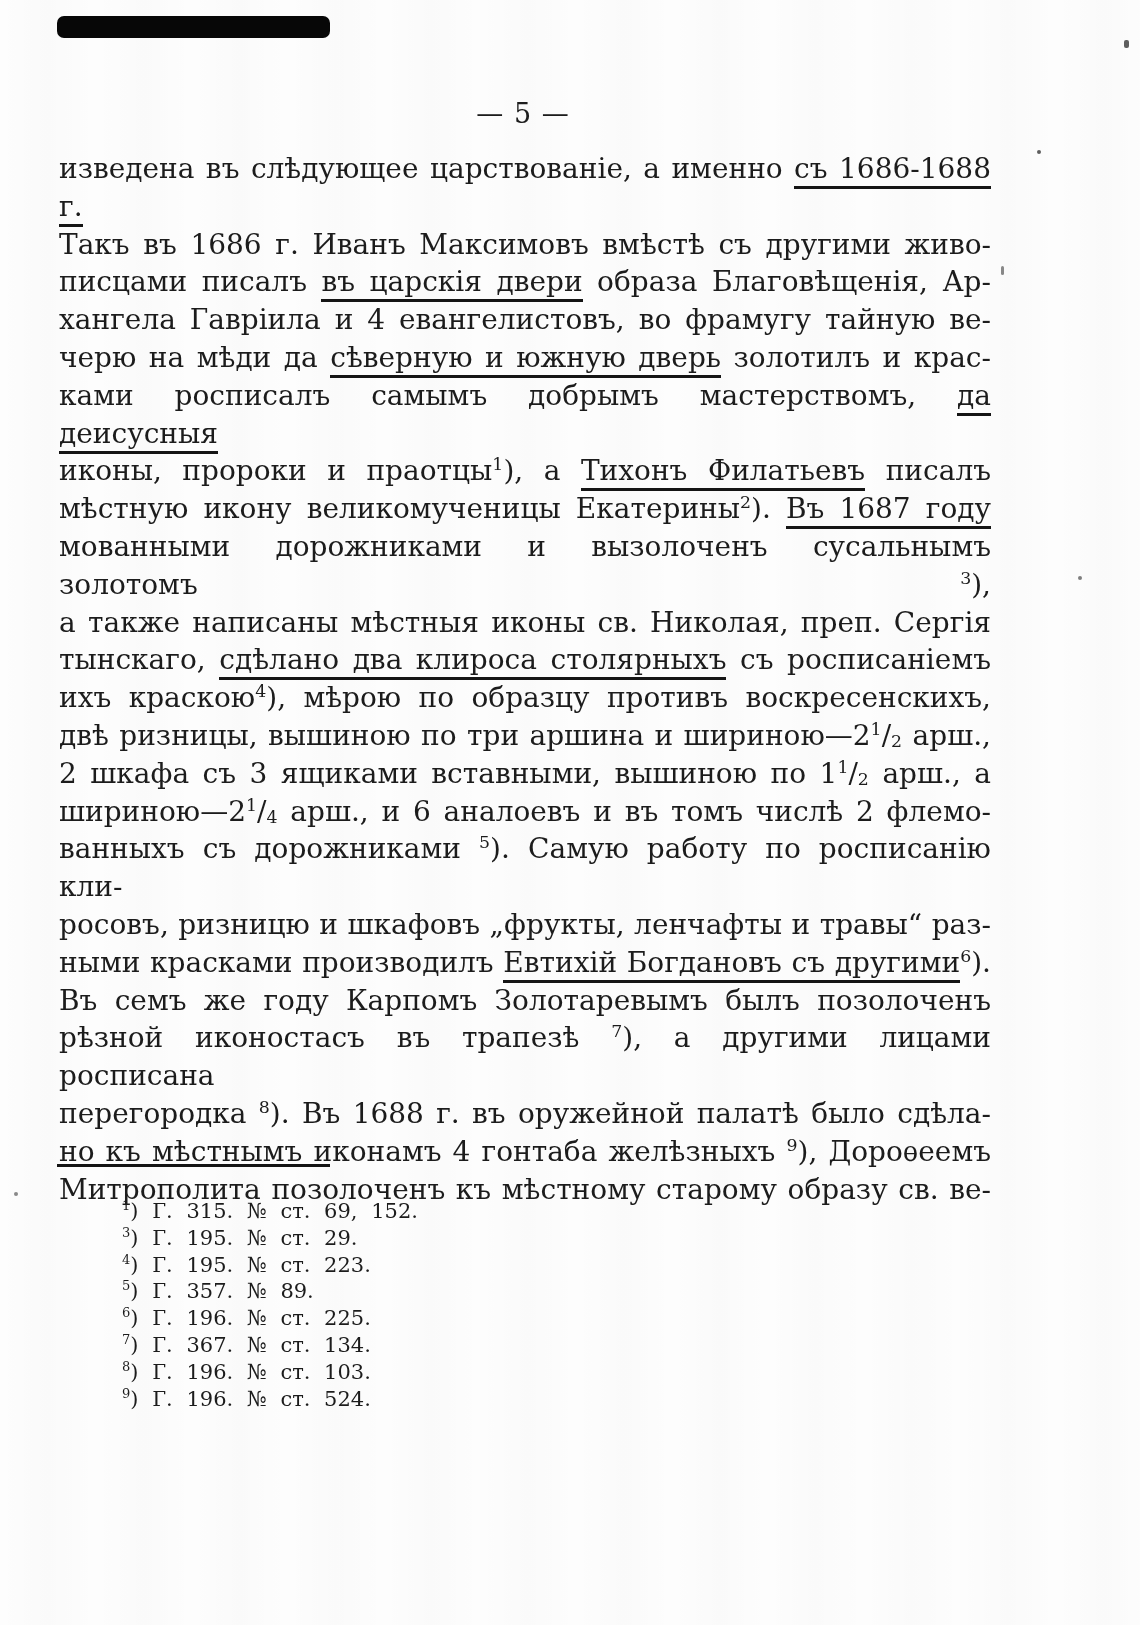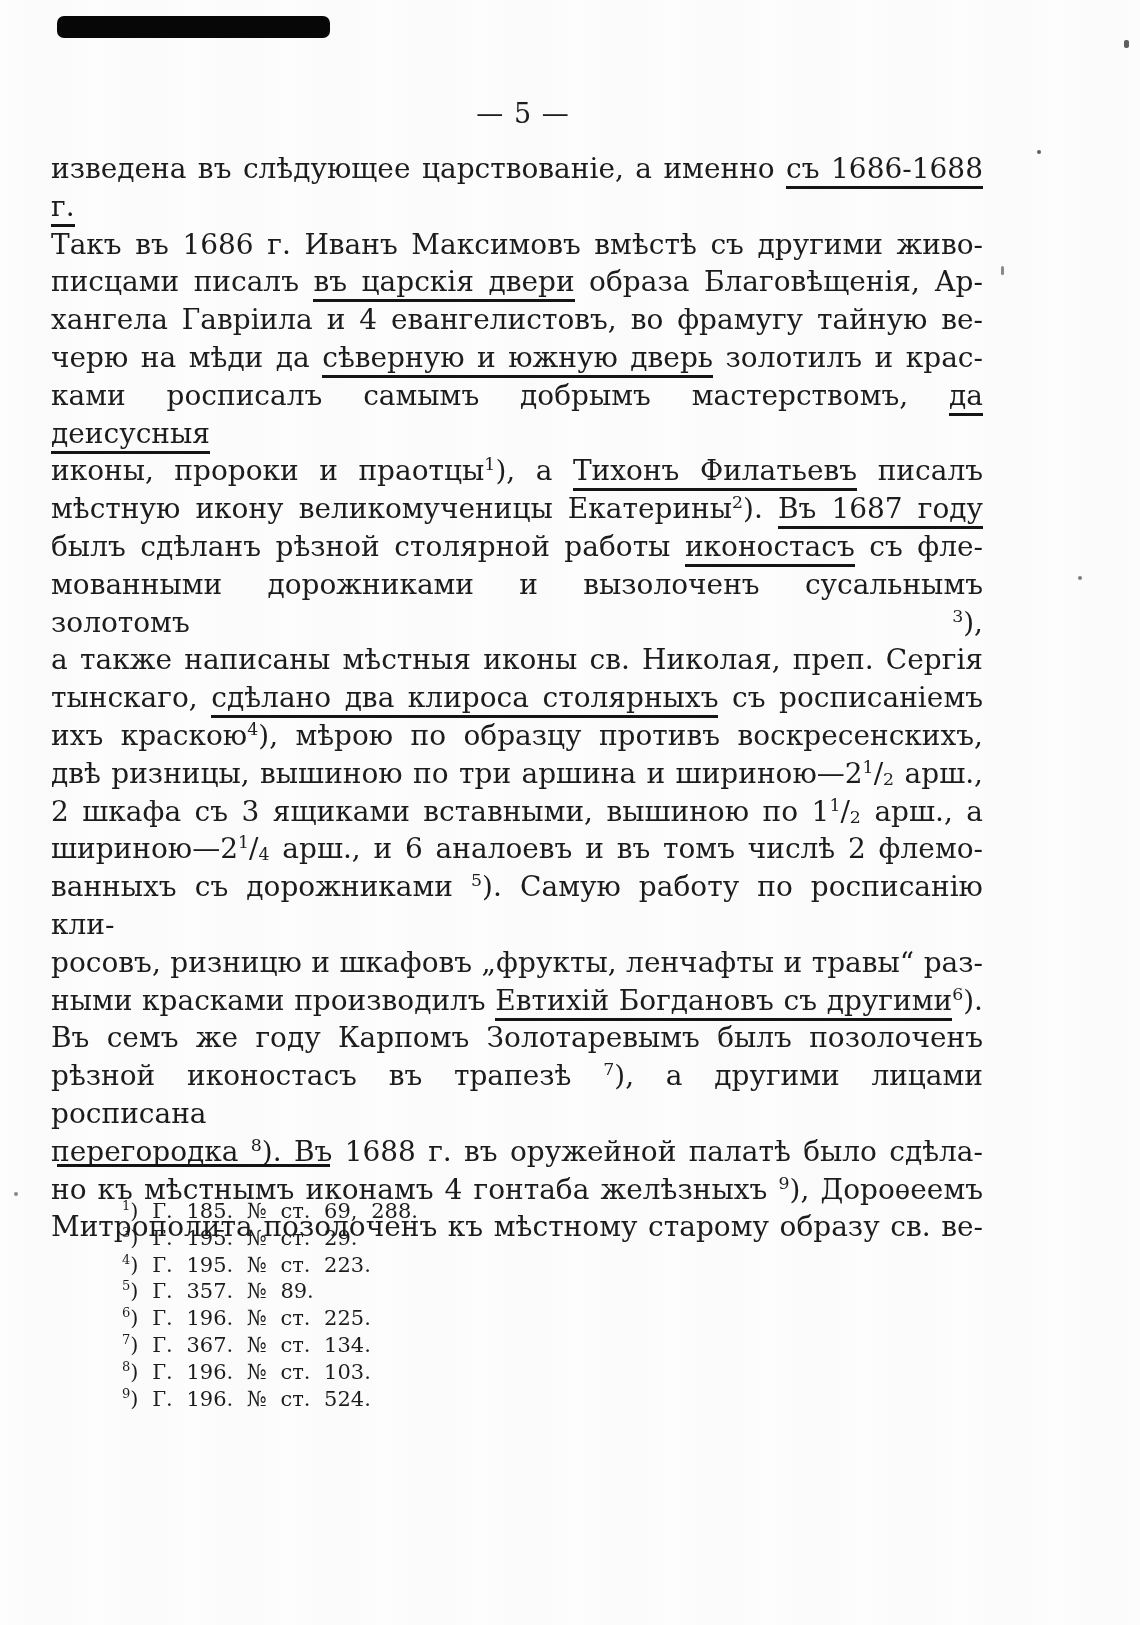--- a/index.html
+++ b/index.html
@@ -18,21 +18,21 @@
     position:absolute; left:57px; top:16px;
     width:273px; height:22px;
     background:#070707; border-radius:7px;
   }
   .page-number {
     position:absolute; left:57px; top:98px; width:932px;
     text-align:center;
     font-size:27px; letter-spacing:1px;
   }
   .body-text {
-    position:absolute; left:51px; top:150px; width:932px;
+    position:absolute; left:59px; top:150px; width:932px;
     font-size:28px; line-height:37.8px;
   }
   .line {
     text-align:justify;
     -moz-text-align-last:justify;
     text-align-last:justify;
     white-space:normal;
   }
   .u {
     border-bottom:3px solid #151515;
@@ -80,42 +80,41 @@
 
   <div class="body-text">
       <div class="line"><span>изведена въ слѣдующее царствованіе, а именно </span><span class="u">съ 1686-1688 г.</span></div>
       <div class="line"><span>Такъ въ 1686 г. Иванъ Максимовъ вмѣстѣ съ другими живо-</span></div>
       <div class="line"><span>писцами писалъ </span><span class="u">въ царскія двери</span><span> образа Благовѣщенія, Ар-</span></div>
       <div class="line"><span>хангела Гавріила и 4 евангелистовъ, во фрамугу тайную ве-</span></div>
       <div class="line"><span>черю на мѣди да </span><span class="u">сѣверную и южную дверь</span><span> золотилъ и крас-</span></div>
       <div class="line"><span>ками росписалъ самымъ добрымъ мастерствомъ, </span><span class="u">да деисусныя</span></div>
       <div class="line"><span>иконы, пророки и праотцы</span><span class="sup">1</span><span>), а </span><span class="u">Тихонъ Филатьевъ</span><span> писалъ</span></div>
       <div class="line"><span>мѣстную икону великомученицы Екатерины</span><span class="sup">2</span><span>). </span><span class="u">Въ 1687 году</span></div>
-      <div class="line"><span>былъ сдѣланъ рѣзной столярной работы </span><span class="u">иконостасъ</span><span> съ фле-</span></div>
       <div class="line"><span>мованными дорожниками и вызолоченъ сусальнымъ золотомъ </span><span class="sup">3</span><span>),</span></div>
       <div class="line"><span>а также написаны мѣстныя иконы св. Николая, преп. Сергія</span></div>
       <div class="line"><span>тынскаго, </span><span class="u">сдѣлано два клироса столярныхъ</span><span> съ росписаніемъ</span></div>
       <div class="line"><span>ихъ краскою</span><span class="sup">4</span><span>), мѣрою по образцу противъ воскресенскихъ,</span></div>
       <div class="line"><span>двѣ ризницы, вышиною по три аршина и шириною—2</span><span class="sup">1</span><span>/</span><span class="sub">2</span><span> арш.,</span></div>
       <div class="line"><span>2 шкафа съ 3 ящиками вставными, вышиною по 1</span><span class="sup">1</span><span>/</span><span class="sub">2</span><span> арш., а</span></div>
       <div class="line"><span>шириною—2</span><span class="sup">1</span><span>/</span><span class="sub">4</span><span> арш., и 6 аналоевъ и въ томъ числѣ 2 флемо-</span></div>
       <div class="line"><span>ванныхъ съ дорожниками </span><span class="sup">5</span><span>). Самую работу по росписанію кли-</span></div>
       <div class="line"><span>росовъ, ризницю и шкафовъ „фрукты, ленчафты и травы“ раз-</span></div>
       <div class="line"><span>ными красками производилъ </span><span class="u">Евтихій Богдановъ съ другими</span><span class="sup">6</span><span>).</span></div>
       <div class="line"><span>Въ семъ же году Карпомъ Золотаревымъ былъ позолоченъ</span></div>
       <div class="line"><span>рѣзной иконостасъ въ трапезѣ </span><span class="sup">7</span><span>), а другими лицами росписана</span></div>
       <div class="line"><span>перегородка </span><span class="sup">8</span><span>). Въ 1688 г. въ оружейной палатѣ было сдѣла-</span></div>
       <div class="line"><span>но къ мѣстнымъ иконамъ 4 гонтаба желѣзныхъ </span><span class="sup">9</span><span>), Дороѳеемъ</span></div>
       <div class="line"><span>Митрополита позолоченъ къ мѣстному старому образу св. ве-</span></div>
     </div>
 
   <div class="fn-rule"></div>
 
   <div class="footnotes">
-      <div class="fn-line"><span class="sup">1</span><span>) Г. 185. № ст. 69, 288.</span></div>
+      <div class="fn-line"><span class="sup">1</span><span>) Г. 315. № ст. 69, 152.</span></div>
       <div class="fn-line"><span class="sup">3</span><span>) Г. 195. № ст. 29.</span></div>
       <div class="fn-line"><span class="sup">4</span><span>) Г. 195. № ст. 223.</span></div>
       <div class="fn-line"><span class="sup">5</span><span>) Г. 357. № 89.</span></div>
       <div class="fn-line"><span class="sup">6</span><span>) Г. 196. № ст. 225.</span></div>
       <div class="fn-line"><span class="sup">7</span><span>) Г. 367. № ст. 134.</span></div>
       <div class="fn-line"><span class="sup">8</span><span>) Г. 196. № ст. 103.</span></div>
       <div class="fn-line"><span class="sup">9</span><span>) Г. 196. № ст. 524.</span></div>
     </div>
 </div>
 

